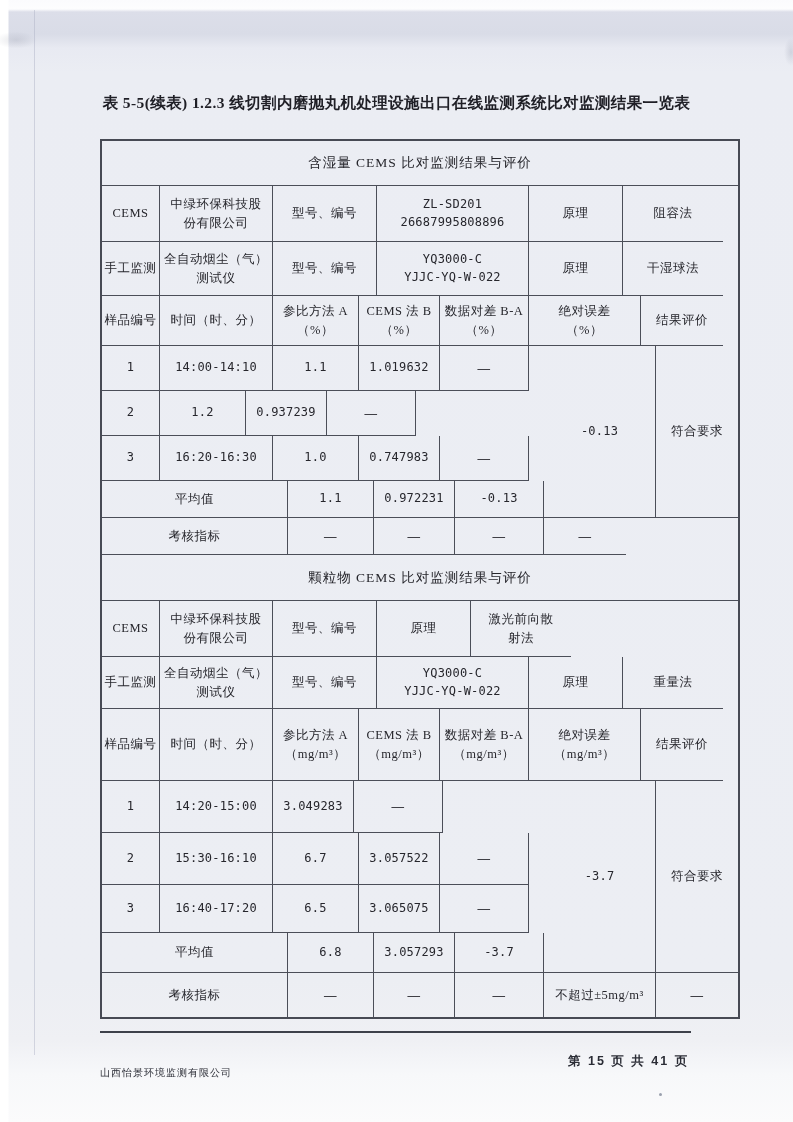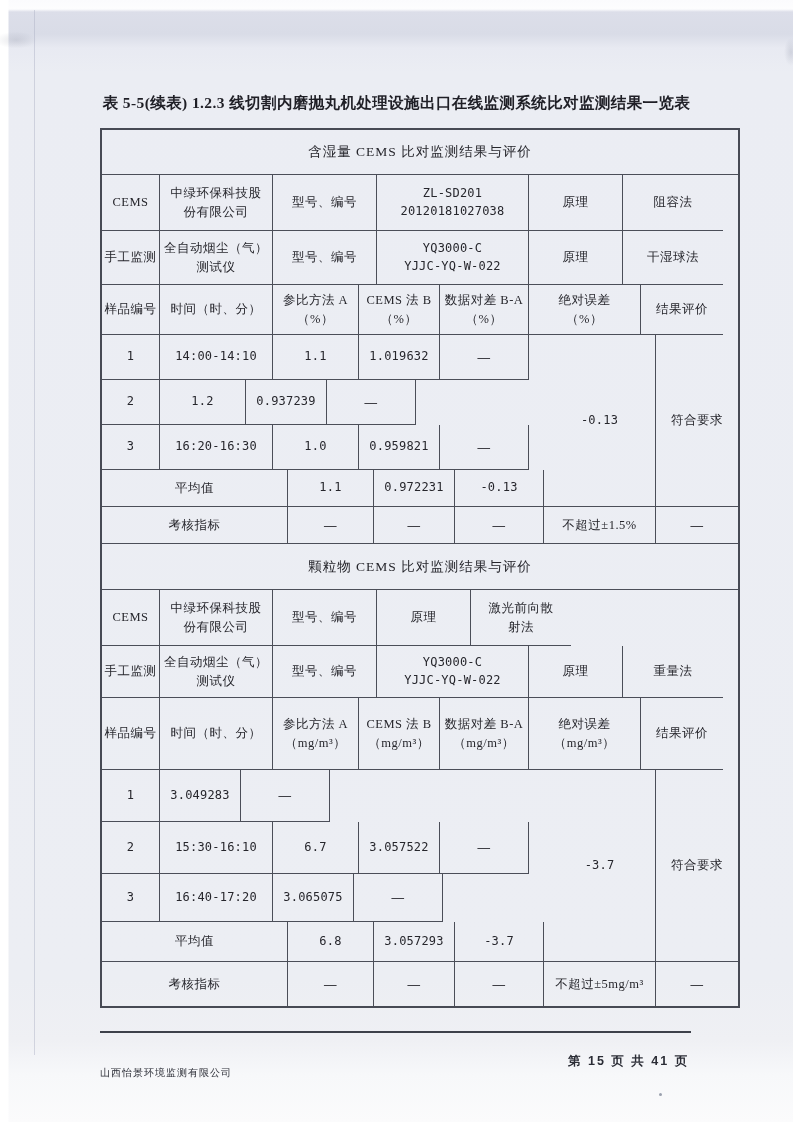--- a/index.html
+++ b/index.html
@@ -18,21 +18,21 @@
   }
   .scanline{position:absolute;left:34px;top:10px;width:1px;height:1045px;background:rgba(170,175,195,.45);}
   .dot{position:absolute;left:659px;top:1093px;width:3px;height:3px;border-radius:50%;background:#9aa0ae;}
 
   .title{
     position:absolute;left:0;top:93px;width:793px;text-align:center;
     font-size:15.5px;font-weight:bold;color:#1f1f26;letter-spacing:.4px;
   }
 
   .tbl{
-    position:absolute;left:100px;top:128px;width:636px;
+    position:absolute;left:100px;top:139px;width:636px;
     border:2px solid #474a54;color:#26262c;
   }
   .row{display:flex;}
   .c{
     box-sizing:border-box;display:flex;align-items:center;justify-content:center;
     text-align:center;white-space:pre-line;
     border-right:1.4px solid #4b4e58;border-bottom:1.4px solid #4b4e58;
     font-size:12.5px;line-height:1.45;letter-spacing:.5px;padding:1px 2px;
   }
   .cap{width:636px;border-right:none;font-size:13.5px;letter-spacing:1px;}
@@ -75,21 +75,21 @@
     <div class="row">
       <div class="c cap t1-cap">含湿量 CEMS 比对监测结果与评价</div>
     </div>
 
     <div class="row">
       <div class="c w1 t1-eq1">CEMS</div>
       <div class="c w2 t1-eq1">中绿环保科技股
 份有限公司</div>
       <div class="c e3 t1-eq1">型号、编号</div>
       <div class="c e4 t1-eq1 num">ZL-SD201
-20120181027038</div>
+26687995808896</div>
       <div class="c e5 t1-eq1">原理</div>
       <div class="c e6 t1-eq1">阻容法</div>
     </div>
 
     <div class="row">
       <div class="c w1 t1-eq2">手工监测</div>
       <div class="c w2 t1-eq2">全自动烟尘（气）
 测试仪</div>
       <div class="c e3 t1-eq2">型号、编号</div>
       <div class="c e4 t1-eq2 num">YQ3000-C
@@ -124,42 +124,41 @@
         <div class="row">
           <div class="c w1 t1-d num">2</div>
           <div class="c w3 t1-d num">1.2</div>
           <div class="c w4 t1-d num">0.937239</div>
           <div class="c w5 t1-d dash">—</div>
         </div>
         <div class="row">
           <div class="c w1 t1-d num">3</div>
           <div class="c w2 t1-d num">16:20-16:30</div>
           <div class="c w3 t1-d num">1.0</div>
-          <div class="c w4 t1-d num">0.959821</div>
+          <div class="c w4 t1-d num">0.747983</div>
           <div class="c w5 t1-d dash">—</div>
         </div>
         <div class="row">
           <div class="c wlab t1-avg">平均值</div>
           <div class="c w3 t1-avg num">1.1</div>
           <div class="c w4 t1-avg num">0.972231</div>
           <div class="c w5 t1-avg num">-0.13</div>
         </div>
       </div>
       <div class="dright">
         <div class="c w6 num">-0.13</div>
         <div class="c w7">符合要求</div>
       </div>
     </div>
 
     <div class="row">
       <div class="c wlab t1-as">考核指标</div>
       <div class="c w3 t1-as dash">—</div>
       <div class="c w4 t1-as dash">—</div>
       <div class="c w5 t1-as dash">—</div>
-      <div class="c w6 t1-as">不超过±1.5%</div>
       <div class="c w7 t1-as dash">—</div>
     </div>
 
     <div class="row">
       <div class="c cap t2-cap">颗粒物 CEMS 比对监测结果与评价</div>
     </div>
 
     <div class="row">
       <div class="c w1 t2-eq1">CEMS</div>
       <div class="c w2 t2-eq1">中绿环保科技股
@@ -192,33 +191,35 @@
 （mg/m³）</div>
       <div class="c w6 t2-head">绝对误差
 （mg/m³）</div>
       <div class="c w7 t2-head">结果评价</div>
     </div>
 
     <div class="dblock">
       <div class="dleft">
         <div class="row">
           <div class="c w1 t2-d1 num">1</div>
+          <div class="c w2 t2-d1 num">14:20-15:00</div>
           <div class="c w4 t2-d1 num">3.049283</div>
           <div class="c w5 t2-d1 dash">—</div>
         </div>
         <div class="row">
           <div class="c w1 t2-d2 num">2</div>
           <div class="c w2 t2-d2 num">15:30-16:10</div>
           <div class="c w3 t2-d2 num">6.7</div>
           <div class="c w4 t2-d2 num">3.057522</div>
           <div class="c w5 t2-d2 dash">—</div>
         </div>
         <div class="row">
           <div class="c w1 t2-d3 num">3</div>
           <div class="c w2 t2-d3 num">16:40-17:20</div>
+          <div class="c w3 t2-d3 num">6.5</div>
           <div class="c w4 t2-d3 num">3.065075</div>
           <div class="c w5 t2-d3 dash">—</div>
         </div>
         <div class="row">
           <div class="c wlab t2-avg">平均值</div>
           <div class="c w3 t2-avg num">6.8</div>
           <div class="c w4 t2-avg num">3.057293</div>
           <div class="c w5 t2-avg num">-3.7</div>
         </div>
       </div>

